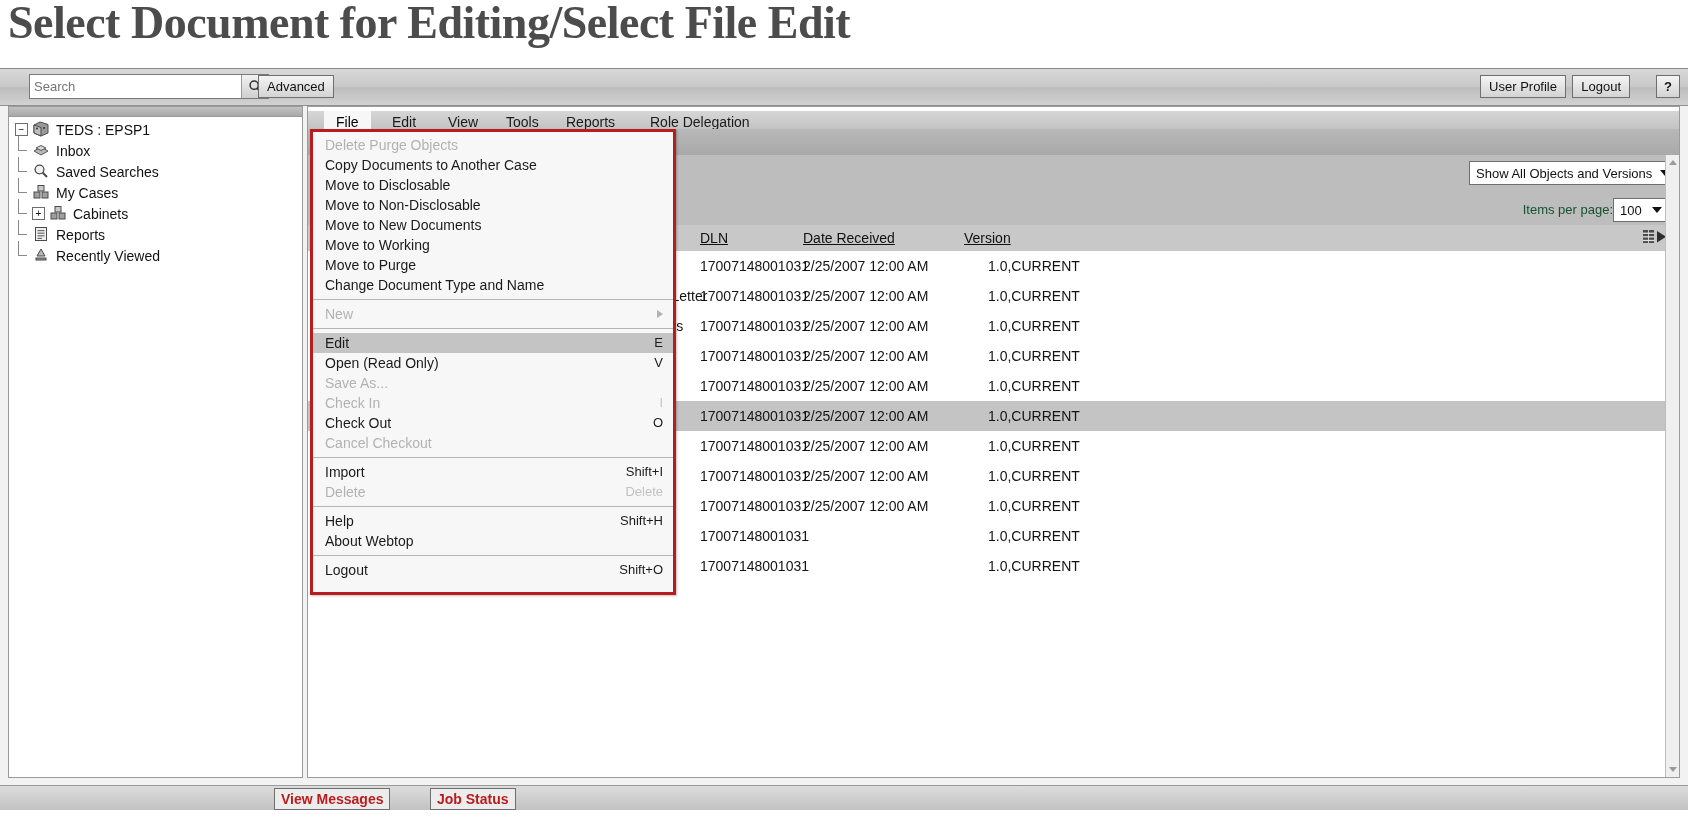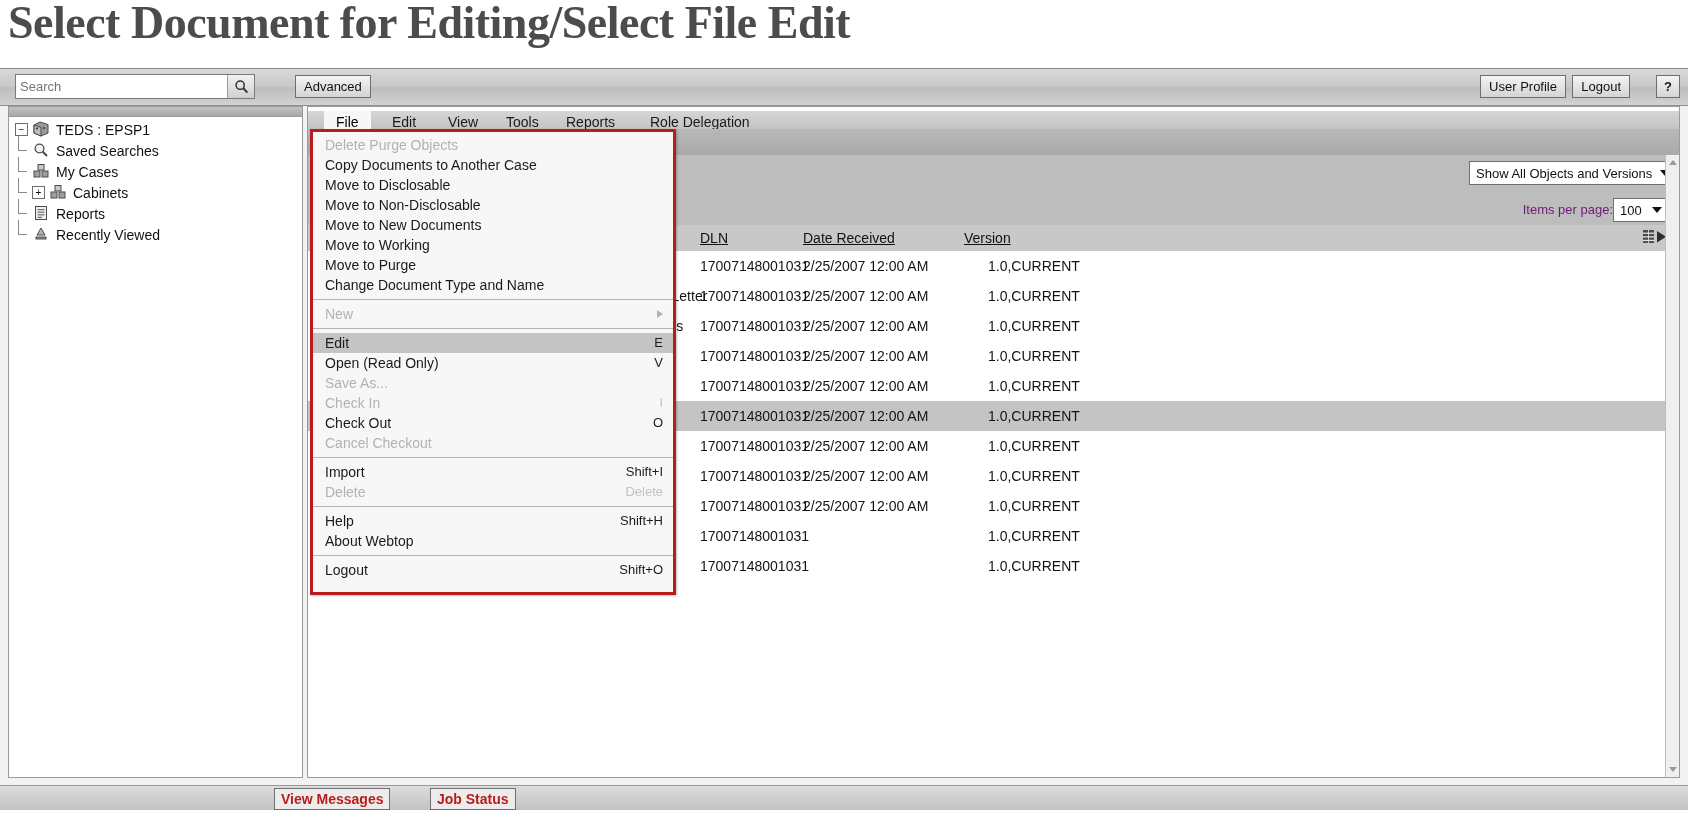--- a/index.html
+++ b/index.html
@@ -26,41 +26,40 @@
     box-sizing:border-box;
   }
 
   
   .topbar{
     position:absolute;left:0;top:0;width:1688px;height:36px;
     background:linear-gradient(to bottom,#d9d9d9 0%,#c8c8c8 48%,#bdbdbd 52%,#d2d2d2 100%);
     border-bottom:1px solid #8f8f8f;
   }
   .search-wrap{
-    position:absolute;left:15px;top:5px;width:240px;height:25px;
+    position:absolute;left:29px;top:5px;width:240px;height:25px;
     background:#ffffff;border:1px solid #7a7a7a;box-sizing:border-box;
     display:flex;align-items:center;
   }
   .search-input{
     border:0;outline:0;flex:1;height:23px;padding:0 4px;
     font-family:"Liberation Sans", sans-serif;font-size:13px;color:#777;
     background:transparent;
   }
   .search-btn{
     width:26px;height:23px;background:linear-gradient(to bottom,#f2f2f2,#cfcfcf);
     border-left:1px solid #9a9a9a;display:flex;align-items:center;justify-content:center;
     cursor:pointer;
   }
   .btn-std{
     position:absolute;height:23px;line-height:21px;padding:0 8px;
     background:linear-gradient(to bottom,#f4f4f4,#d4d4d4);
     border:1px solid #6f6f6f;box-sizing:border-box;
     font-size:13px;color:#111;text-align:center;cursor:pointer;
     font-family:"Liberation Sans", sans-serif;
-    margin-left:37px;
   }
   #advanced-btn{left:258px;top:6px;}
   #user-profile-btn{right:122px;top:6px;}
   #logout-btn{right:58px;top:6px;}
   #help-btn{right:8px;top:6px;width:24px;padding:0;font-weight:bold;}
 
   
   .content{
     position:absolute;left:0;top:37px;width:1688px;height:680px;
   }
@@ -122,21 +121,21 @@
     position:absolute;background:#ffffff;border:1px solid #6f6f6f;
     box-sizing:border-box;font-size:13px;color:#111;
     display:flex;align-items:center;justify-content:space-between;
     padding:0 6px;cursor:pointer;white-space:nowrap;
   }
   #show-objects-select{right:10px;top:6px;height:24px;width:200px;}
   .caret{width:0;height:0;border-left:5px solid transparent;border-right:5px solid transparent;border-top:6px solid #111;margin-left:8px;flex:none;}
   .ippband{
     position:absolute;left:0;top:66px;right:0;height:30px;background:#bdbdbd;
   }
-  #items-per-page-label{position:absolute;right:66px;top:7px;font-size:13px;color:#701a75;}
+  #items-per-page-label{position:absolute;right:66px;top:7px;font-size:13px;color:#14532d;}
   #items-per-page-select{right:10px;top:3px;height:24px;width:56px;}
 
   .headerrow{
     position:absolute;left:0;top:96px;right:0;height:26px;
     background:#c8c8c8;border-bottom:1px solid #9a9a9a;
   }
   .hcell{
     position:absolute;top:5px;font-size:14px;color:#111;
     text-decoration:underline;cursor:pointer;white-space:nowrap;
   }
@@ -238,20 +237,28 @@
                   <polygon points="2,4 8,1 16,3.5 16,12 9,15 2,12" fill="#9a9a9a" stroke="#4a4a4a"></polygon>
                   <polygon points="2,4 9,6.5 9,15 2,12" fill="#bdbdbd" stroke="#4a4a4a"></polygon>
                   <circle cx="5" cy="7.5" r="1" fill="#333"></circle>
                   <circle cx="12" cy="7" r="1" fill="#333"></circle>
                 </svg></span>
               <span class="lbl">TEDS : EPSP1</span>
             </div>
             <div class="tnode">
               <span class="elbow"></span>
               <span class="ico"><svg width="18" height="16" viewBox="0 0 18 16">
+                  <polygon points="2,9 9,5 16,9 9,13" fill="#b9b9b9" stroke="#555"></polygon>
+                  <polygon points="4,6 9,3.5 14,6 9,8.5" fill="#d8d8d8" stroke="#555"></polygon>
+                </svg></span>
+              <span class="lbl">Inbox</span>
+            </div>
+            <div class="tnode">
+              <span class="elbow"></span>
+              <span class="ico"><svg width="18" height="16" viewBox="0 0 18 16">
                   <circle cx="7.5" cy="6.5" r="4.4" fill="#f2f2f2" stroke="#4a4a4a" stroke-width="1.3"></circle>
                   <line x1="10.8" y1="9.8" x2="15" y2="14" stroke="#4a4a4a" stroke-width="2"></line>
                 </svg></span>
               <span class="lbl">Saved Searches</span>
             </div>
             <div class="tnode">
               <span class="elbow"></span>
               <span class="ico"><svg width="18" height="16" viewBox="0 0 18 16">
                   <rect x="2" y="8" width="6" height="6" fill="#9f9f9f" stroke="#4a4a4a"></rect>
                   <rect x="10" y="8" width="6" height="6" fill="#9f9f9f" stroke="#4a4a4a"></rect>

